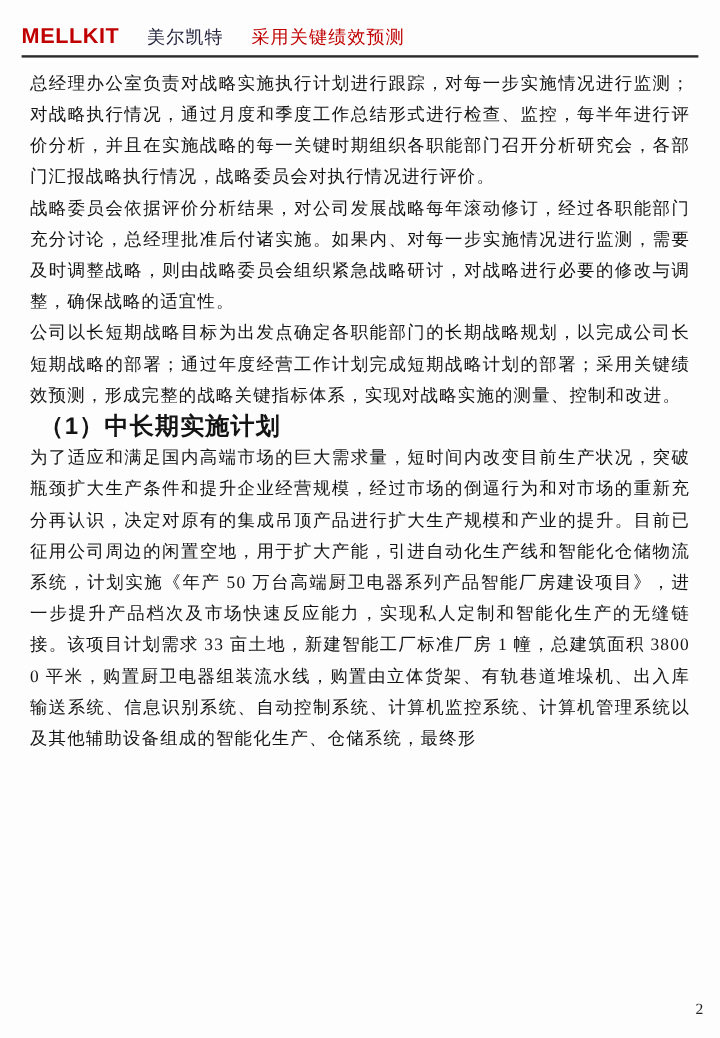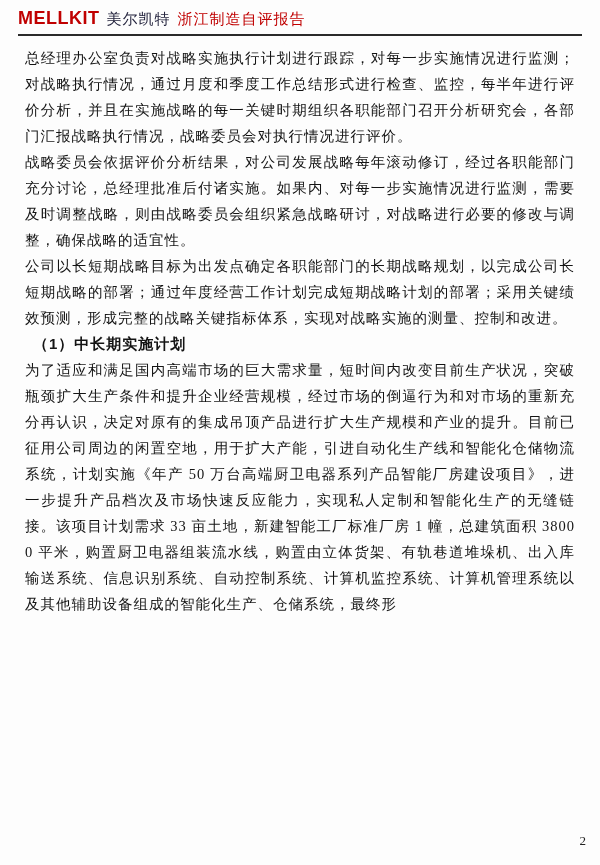--- a/index.html
+++ b/index.html
@@ -14,23 +14,23 @@
     position: relative;
     width: 600px;
     height: 865px;
     background: #fdfdfd;
     padding: 6px 25px 0 25px;
     color: #141414;
   }
   .doc-header {
     display: flex;
     align-items: baseline;
-    gap: 7px;
+    gap: 23px;
     padding: 2px 0 5px 0;
-    margin: 0 -7px 0 -7px;
+    margin: 12px -7px 0 -7px;
     border-bottom: 2px solid #2b2b2b;
   }
   .brand {
     font-family: "Liberation Sans", "DejaVu Sans", sans-serif;
     font-size: 18px;
     font-weight: bold;
     letter-spacing: 0.5px;
   }
   .hdr-company {
     font-size: 15px;
@@ -51,21 +51,21 @@
   .para { margin: 0; }
   .para.indent { text-indent: 2em; }
   .h-section {
     font-weight: bold;
     font-size: 15px;
     letter-spacing: 0.5px;
     font-family: "Liberation Sans", "DejaVu Sans", sans-serif;
   }
   .h-sub1 {
     font-weight: bold;
-    font-size: 15px;
+    font-size: 20px;
     padding-left: 8px;
     font-family: "Liberation Sans", "DejaVu Sans", sans-serif;
   }
   .h-sub2 {
     font-weight: bold;
     font-size: 15px;
     padding-left: 16px;
     font-family: "Liberation Sans", "DejaVu Sans", sans-serif;
   }
   .page-footer {
@@ -77,21 +77,21 @@
   }
 </style>
 </head>
 <body>
 
 <div class="page">
 
   <header class="doc-header">
     <span class="brand" style="color: rgb(192, 0, 0);">MELLKIT</span>
     <span class="hdr-company" style="color: rgb(35, 35, 61); text-align: center;">美尔凯特</span>
-    <span class="hdr-title" style="color: rgb(192, 0, 0);">浙江制造自评报告</span>
+    <span class="hdr-title" style="color: rgb(192, 0, 0);">采用关键绩效预测</span>
   </header>
 
   <main class="doc-body">
     <p class="para">总经理办公室负责对战略实施执行计划进行跟踪，对每一步实施情况进行监测；对战略执行情况，通过月度和季度工作总结形式进行检查、监控，每半年进行评价分析，并且在实施战略的每一关键时期组织各职能部门召开分析研究会，各部门汇报战略执行情况，战略委员会对执行情况进行评价。</p>
     <p class="para">战略委员会依据评价分析结果，对公司发展战略每年滚动修订，经过各职能部门充分讨论，总经理批准后付诸实施。如果内、对每一步实施情况进行监测，需要及时调整战略，则由战略委员会组织紧急战略研讨，对战略进行必要的修改与调整，确保战略的适宜性。</p>
     <p class="para">公司以长短期战略目标为出发点确定各职能部门的长期战略规划，以完成公司长短期战略的部署；通过年度经营工作计划完成短期战略计划的部署；采用关键绩效预测，形成完整的战略关键指标体系，实现对战略实施的测量、控制和改进。</p>
     <h3 class="h-sub1">（1）中长期实施计划</h3>
     <p class="para">为了适应和满足国内高端市场的巨大需求量，短时间内改变目前生产状况，突破瓶颈扩大生产条件和提升企业经营规模，经过市场的倒逼行为和对市场的重新充分再认识，决定对原有的集成吊顶产品进行扩大生产规模和产业的提升。目前已征用公司周边的闲置空地，用于扩大产能，引进自动化生产线和智能化仓储物流系统，计划实施《年产 50 万台高端厨卫电器系列产品智能厂房建设项目》，进一步提升产品档次及市场快速反应能力，实现私人定制和智能化生产的无缝链接。该项目计划需求 33 亩土地，新建智能工厂标准厂房 1 幢，总建筑面积 38000 平米，购置厨卫电器组装流水线，购置由立体货架、有轨巷道堆垛机、出入库输送系统、信息识别系统、自动控制系统、计算机监控系统、计算机管理系统以及其他辅助设备组成的智能化生产、仓储系统，最终形</p>
   </main>
 

